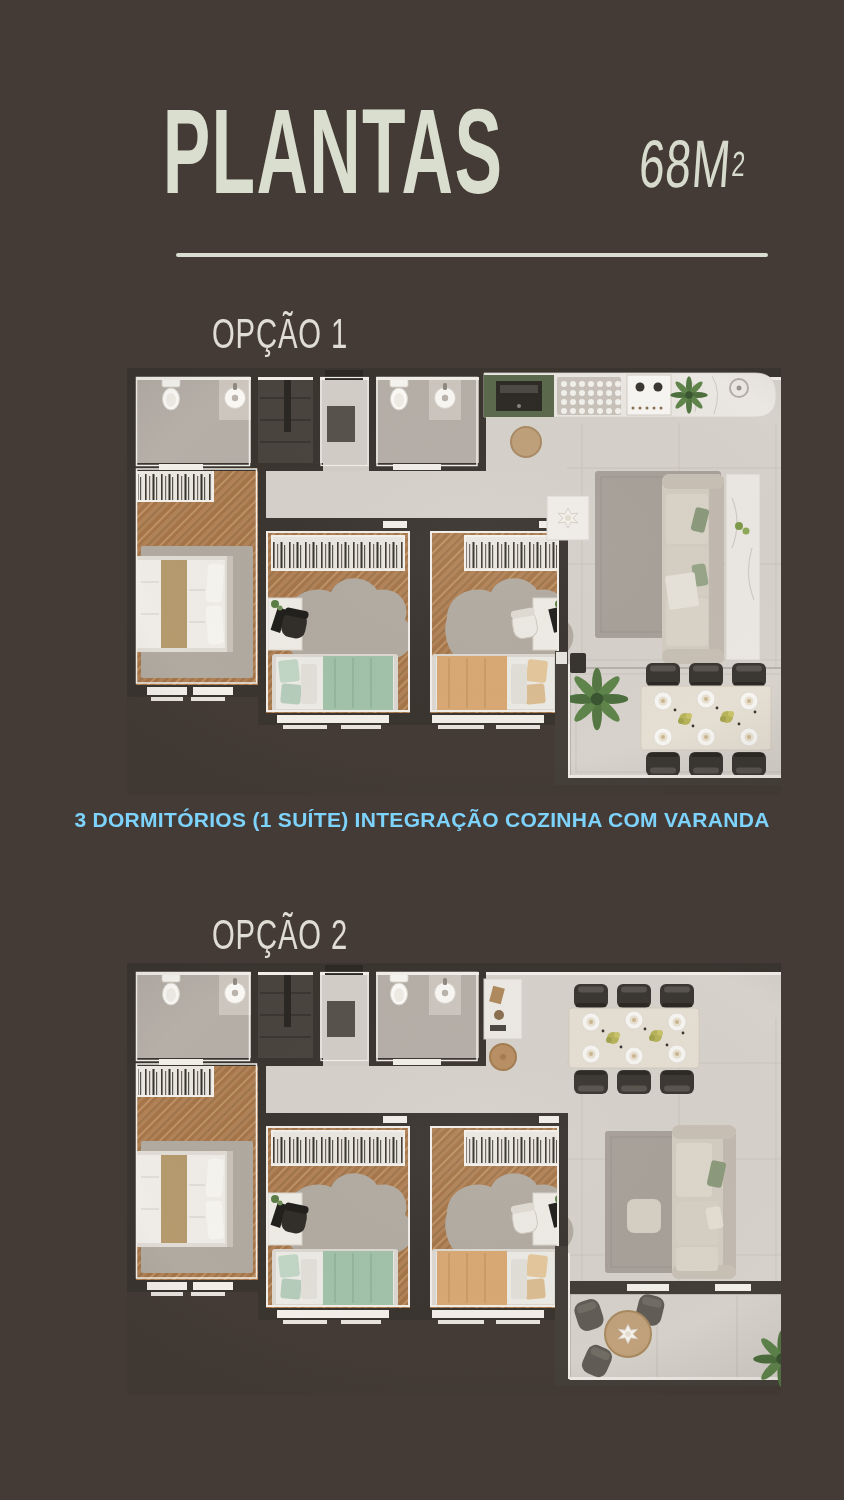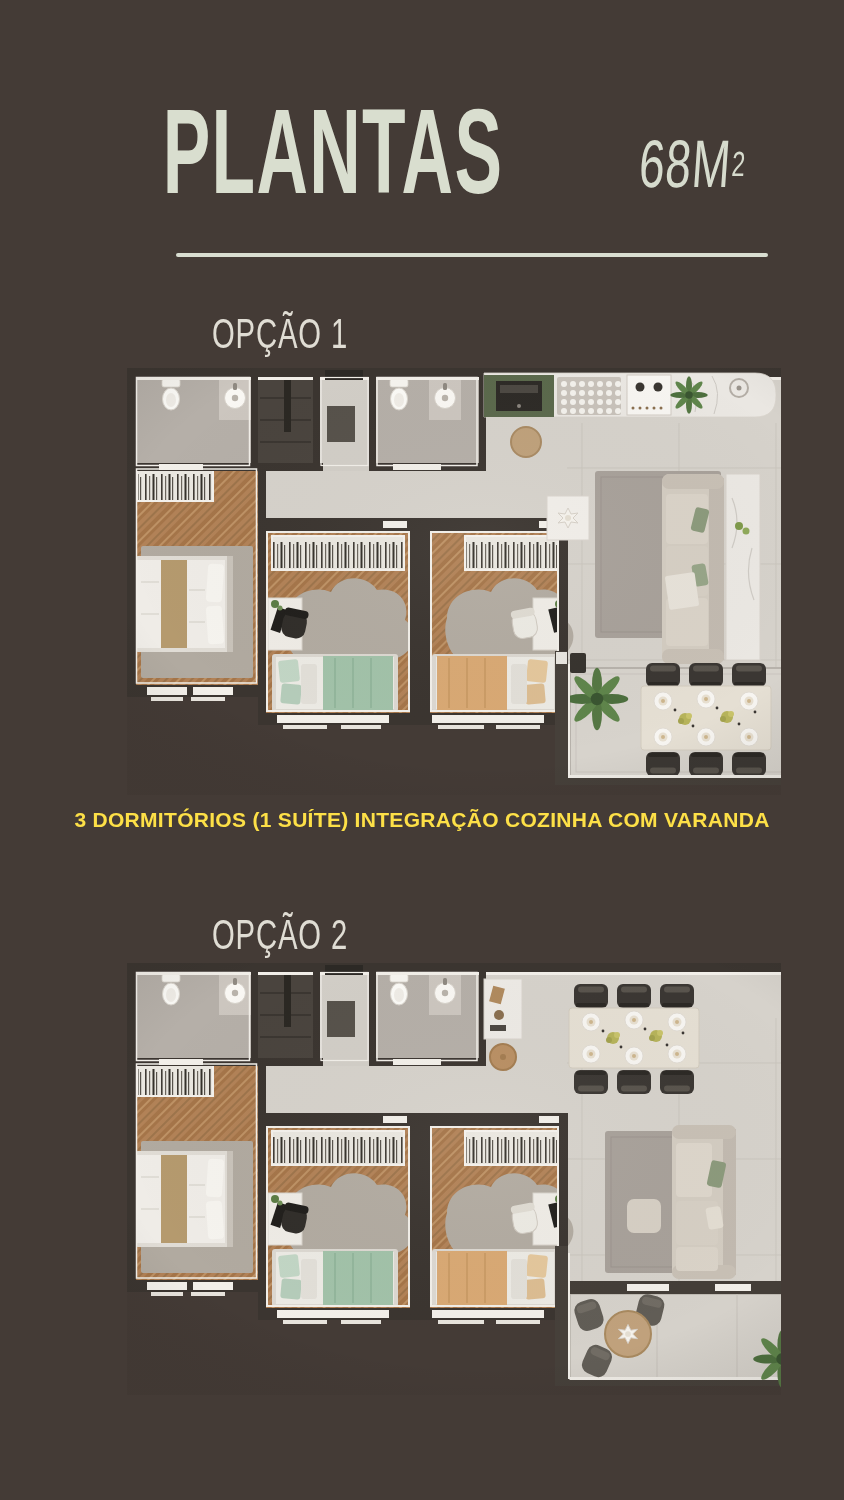--- a/index.html
+++ b/index.html
@@ -33,21 +33,21 @@
     color:#e0ddd4;letter-spacing:1px;line-height:1;
     transform:scale(0.86,1.25);transform-origin:left top;white-space:nowrap;
   }
   #option1-label{top:312px;}
   #option2-label{top:913px;}
   .floorplan{position:absolute;left:63px;}
   #floorplan-1{top:368px;width:717px;height:427px;}
   #floorplan-2{top:963px;width:717px;height:432px;}
   .caption{
     position:absolute;left:0;right:0;text-align:center;
-    font-size:21px;font-weight:700;letter-spacing:0.3px;color:#fde047;
+    font-size:21px;font-weight:700;letter-spacing:0.3px;color:#7dd3fc;
     white-space:nowrap;
   }
   #caption-1{top:808px;}
   #caption-2{top:1418px;}
 </style>
 </head>
 <body>
 
 <div class="page">
 

